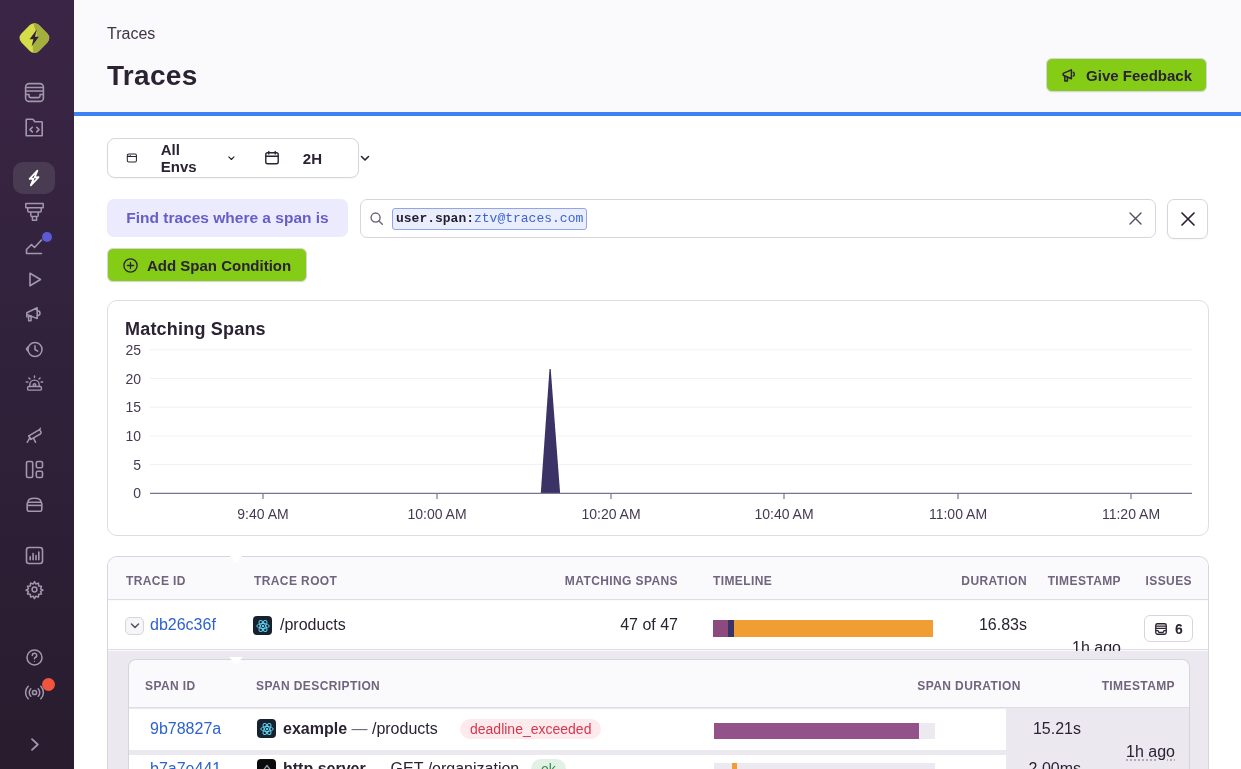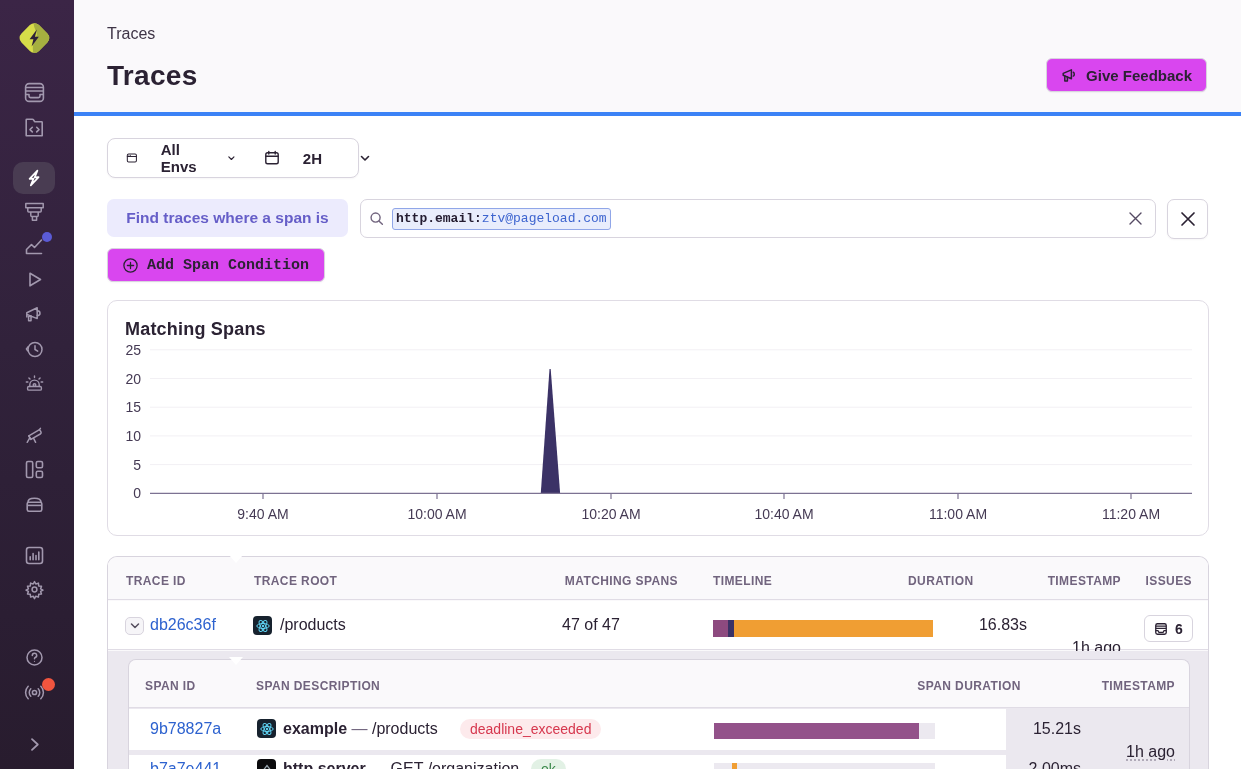--- a/index.html
+++ b/index.html
@@ -8,33 +8,33 @@
 .sidebar { position:fixed; left:0; top:0; width:74px; height:769px; background:linear-gradient(180deg, #3b2546 0%, #31223b 45%, #2b1e33 80%, #281c2e 100%); z-index:10; }
 .logo { position:absolute; left:17px; top:18px; width:34px; height:40px; }
 .snav { position:absolute; left:13px; width:42px; height:34px; display:flex; align-items:center; justify-content:center; color:#a298ae; }
 .snav svg { display:block; }
 .snav.sel { background:#493c52; border-radius:10px; color:#fff; }
 .badge-dot { position:absolute; width:11px; height:11px; border-radius:50%; border:2px solid #2e2138; }
 .main { position:absolute; left:74px; top:0; width:1167px; height:769px; }
 .pgheader { position:absolute; left:0; top:0; width:1167px; height:116px; background:#faf9fb; border-bottom:4px solid #3b82f6; }
 .crumb { position:absolute; left:33px; top:25px; font-size:16px; color:#3e3446; }
 h1.title { position:absolute; left:33px; top:60px; font-size:28px; font-weight:bold; color:#2b2233; letter-spacing:0.3px; }
-.btn { background:#d946ef; border:1px solid #d8d4de; border-radius:6px; font-weight:bold; font-size:15px; color:#2b2233; display:inline-flex; align-items:center; }
+.btn { background:#84cc16; border:1px solid #d8d4de; border-radius:6px; font-weight:bold; font-size:15px; color:#2b2233; display:inline-flex; align-items:center; }
 .givefb { position:absolute; right:34px; top:58px; height:34px; padding:0 14px; gap:8px; box-shadow:0 1px 1px rgba(43,34,51,0.04); }
 .filtergrp { position:absolute; left:33px; top:138px; width:252px; height:40px; background:#fff; border:1px solid #d8d4de; border-radius:8px; display:flex; align-items:center; padding:0 4px; box-shadow:0 1px 2px rgba(43,34,51,0.04); }
 .fseg { display:inline-flex; align-items:center; gap:23px; font-weight:bold; font-size:15px; color:#2b2233; padding:0 14px; }
 .fdiv { width:1px; height:24px; background:#e0dce5; }
 .findlbl { position:absolute; left:33px; top:199px; width:241px; height:38px; background:#ecebfd; border-radius:7px; color:#665ec8; font-weight:bold; font-size:15.5px; display:flex; align-items:center; justify-content:center; }
 .searchbox { position:absolute; left:286px; top:199px; width:796px; height:39px; background:#fff; border:1px solid #d8d4de; border-radius:7px; display:flex; align-items:center; padding:0 12px 0 8px; }
 .token { display:inline-flex; margin-left:7px; font-family:"Liberation Mono", monospace; font-size:13px; background:#e9edfc; border:1px solid #90a6e8; border-radius:3px; padding:2.5px 3px; }
 .token b { color:#241c31; }
 .tval { color:#3d64cf; }
 .clearx { margin-left:auto; }
 .bigx { position:absolute; left:1093px; top:199px; width:41px; height:40px; background:#fff; border:1px solid #d8d4de; border-radius:7px; display:flex; align-items:center; justify-content:center; box-shadow:0 1px 2px rgba(43,34,51,0.04); }
-.addspan { position:absolute; left:33px; top:248px; height:34px; padding:13px 15px; gap:9px; font-size:15px; box-shadow:0 1px 2px rgba(43,34,51,0.04);font-family:Liberation Mono, monospace; }
+.addspan { position:absolute; left:33px; top:248px; height:34px; padding:13px 15px; gap:9px; font-size:15px; box-shadow:0 1px 2px rgba(43,34,51,0.04); }
 .chartpanel { position:absolute; left:33px; top:300px; width:1102px; height:236px; border:1px solid #e0dce5; border-radius:10px; background:#fff; }
 .charttitle { position:absolute; left:17px; top:18px; font-size:18px; font-weight:bold; color:#2b2233; letter-spacing:0.2px; }
 .chartsvg { position:absolute; left:0; top:0; }
 .ylab { font-size:14px; fill:#453a54; font-family:"Liberation Sans", sans-serif; }
 .xlab { font-size:14px; fill:#453a54; font-family:"Liberation Sans", sans-serif; }
 .ttable { position:absolute; left:33px; top:556px; width:1102px; height:213px; border:1px solid #d8d4de; border-bottom:none; border-radius:10px 10px 0 0; background:#faf9fb; overflow:hidden; }
 .thead { position:absolute; left:0; top:0; width:1100px; height:43px; background:#faf9fb; border-bottom:1px solid #e0dce5; }
 .thead span, .sthead span { position:absolute; top:17px; font-size:12px; font-weight:bold; color:#71647e; text-transform:uppercase; letter-spacing:0.4px; }
 .trow { position:absolute; left:0; top:44px; width:1100px; height:49px; background:#fff; border-bottom:1px solid #e0dce5; font-size:16px; }
 .expbtn { position:absolute; left:17px; top:16px; width:19px; height:18px; background:#f6f5f8; border:1px solid #d8d4de; border-radius:5px; display:flex; align-items:center; justify-content:center; }
@@ -202,22 +202,22 @@
         </svg></span>
   </div>
 
   <div class="findlbl">Find traces where a span is</div>
   <div class="searchbox">
     <svg width="16" height="16" viewBox="0 0 17 17" fill="none" stroke="#71647e" stroke-width="1.5" stroke-linecap="round">
         <circle cx="7" cy="7" r="4.8"></circle>
         <path d="M10.8 10.8 L14.2 14.2"></path>
       </svg>
     <span class="token">
-        <b>http.email:</b>
-        <span class="tval">ztv@pageload.com</span>
+        <b>user.span:</b>
+        <span class="tval">ztv@traces.com</span>
       </span>
     <svg class="clearx" width="15" height="15" viewBox="0 0 15 15" stroke="#554a63" stroke-width="1.4" stroke-linecap="round">
         <path d="M2 2 L13 13 M13 2 L2 13"></path>
       </svg>
   </div>
   <div class="bigx">
       <svg width="18" height="18" viewBox="0 0 18 18" stroke="#2b2233" stroke-width="1.7" stroke-linecap="round">
         <path d="M3 3 L15 15 M15 3 L3 15"></path>
       </svg>
     </div>
@@ -259,41 +259,41 @@
 
   <div style="position:absolute; left:155px; top:555px; width:14px; height:8px; background:#fff; clip-path:polygon(0 0,100% 0,50% 100%); z-index:5;"></div>
   <div style="position:absolute; left:155px; top:657px; width:14px; height:8px; background:#fff; clip-path:polygon(0 0,100% 0,50% 100%); z-index:5;"></div>
 
   <div class="ttable">
     <div class="thead">
       <span style="left:18px">Trace ID</span>
       <span style="left:146px">Trace Root</span>
       <span style="left:454px; width:116px; text-align:right">Matching Spans</span>
       <span style="left:605px">Timeline</span>
-      <span style="left:800px; width:119px; text-align:left">Duration</span>
+      <span style="left:800px; width:119px; text-align:right">Duration</span>
       <span style="left:913px; width:100px; text-align:right">Timestamp</span>
       <span style="left:1014px; width:70px; text-align:right">Issues</span>
     </div>
     <div class="trow">
       <span class="expbtn">
           <svg width="12" height="12" viewBox="0 0 12 12" fill="none" stroke="#564f5e" stroke-width="1.5" stroke-linecap="round" stroke-linejoin="round">
             <path d="M2.5 4 L6 7.5 L9.5 4"></path>
           </svg>
         </span>
       <a class="blue" style="position:absolute; left:42px; top:15px;">db26c36f</a>
       <span class="pavatar" style="left:145px; top:15px;">
           <svg class="ratom" width="14" height="14" viewBox="0 0 14 14" fill="none" stroke="#5ed3f3" stroke-width="1">
             <ellipse cx="7" cy="7" rx="6.2" ry="2.5"></ellipse>
             <ellipse cx="7" cy="7" rx="6.2" ry="2.5" transform="rotate(60 7 7)"></ellipse>
             <ellipse cx="7" cy="7" rx="6.2" ry="2.5" transform="rotate(120 7 7)"></ellipse>
             <circle cx="7" cy="7" r="1.2" fill="#5ed3f3" stroke="none"></circle>
           </svg>
         </span>
       <span style="position:absolute; left:172px; top:15px;">/products</span>
-      <span style="position:absolute; left:454px; top:15px; width:116px; ">47 of 47</span>
+      <span style="position:absolute; left:454px; top:15px; width:116px; text-align:right;">47 of 47</span>
       <span style="position:absolute; left:605px; top:19px; width:220px; height:17px;">
           <span style="position:absolute;left:0;width:15px;height:17px;background:#8d4a7f;"></span>
           <span style="position:absolute;left:15px;width:6px;height:17px;background:#3b3266;"></span>
           <span style="position:absolute;left:21px;width:199px;height:17px;background:#f09e33;"></span>
         </span>
       <span style="position:absolute; left:800px; top:15px; width:119px; text-align:right;">16.83s</span>
       <span class="dotted" style="position:absolute; left:913px; top:15px; width:100px; text-align:right;">1h ago</span>
       <span class="issuebtn"><svg width="14" height="14" viewBox="0 0 16 16" fill="none" stroke="#2b2233" stroke-width="1.5" stroke-linejoin="round">
             <rect x="2" y="2" width="12" height="12" rx="2"></rect>
             <path d="M2 4.8 H14 M2 7.3 H14 M2 9.8 h2.5 l1 2 h5 l1 -2 H14"></path>

